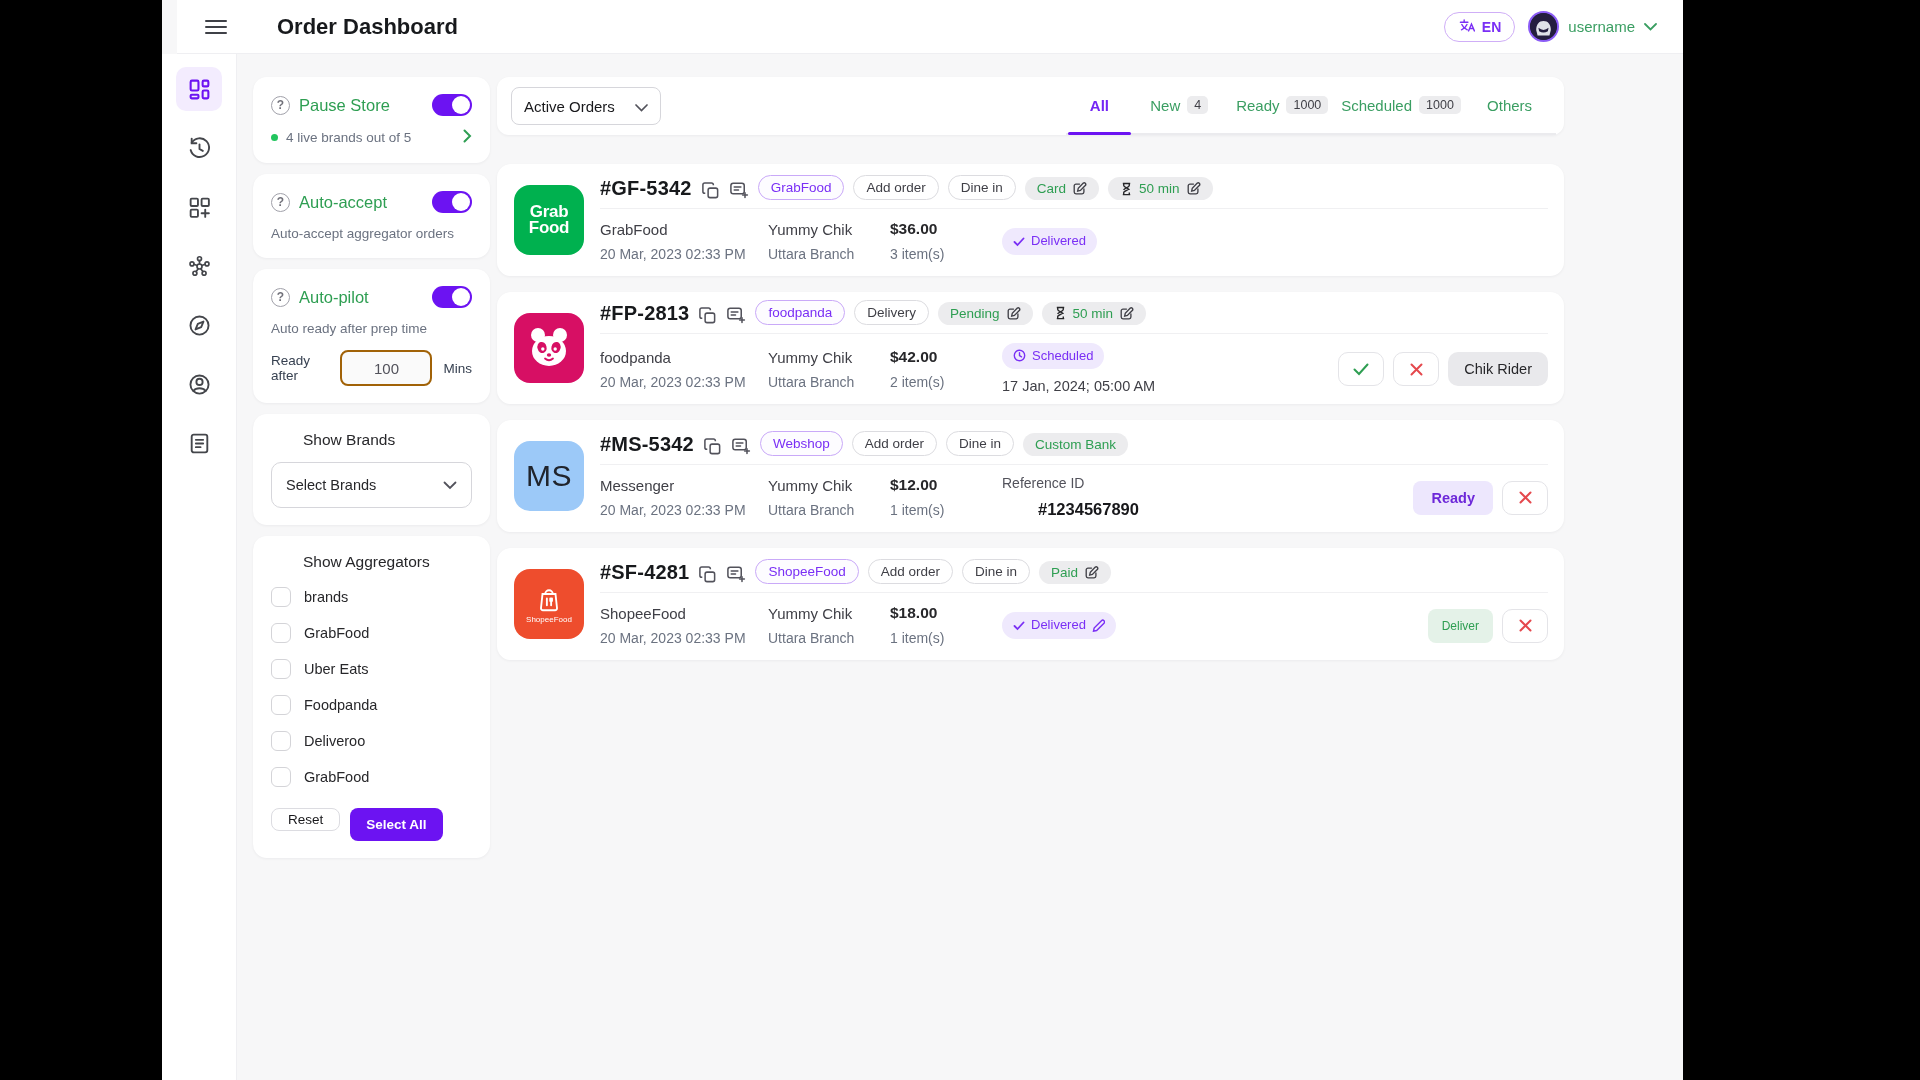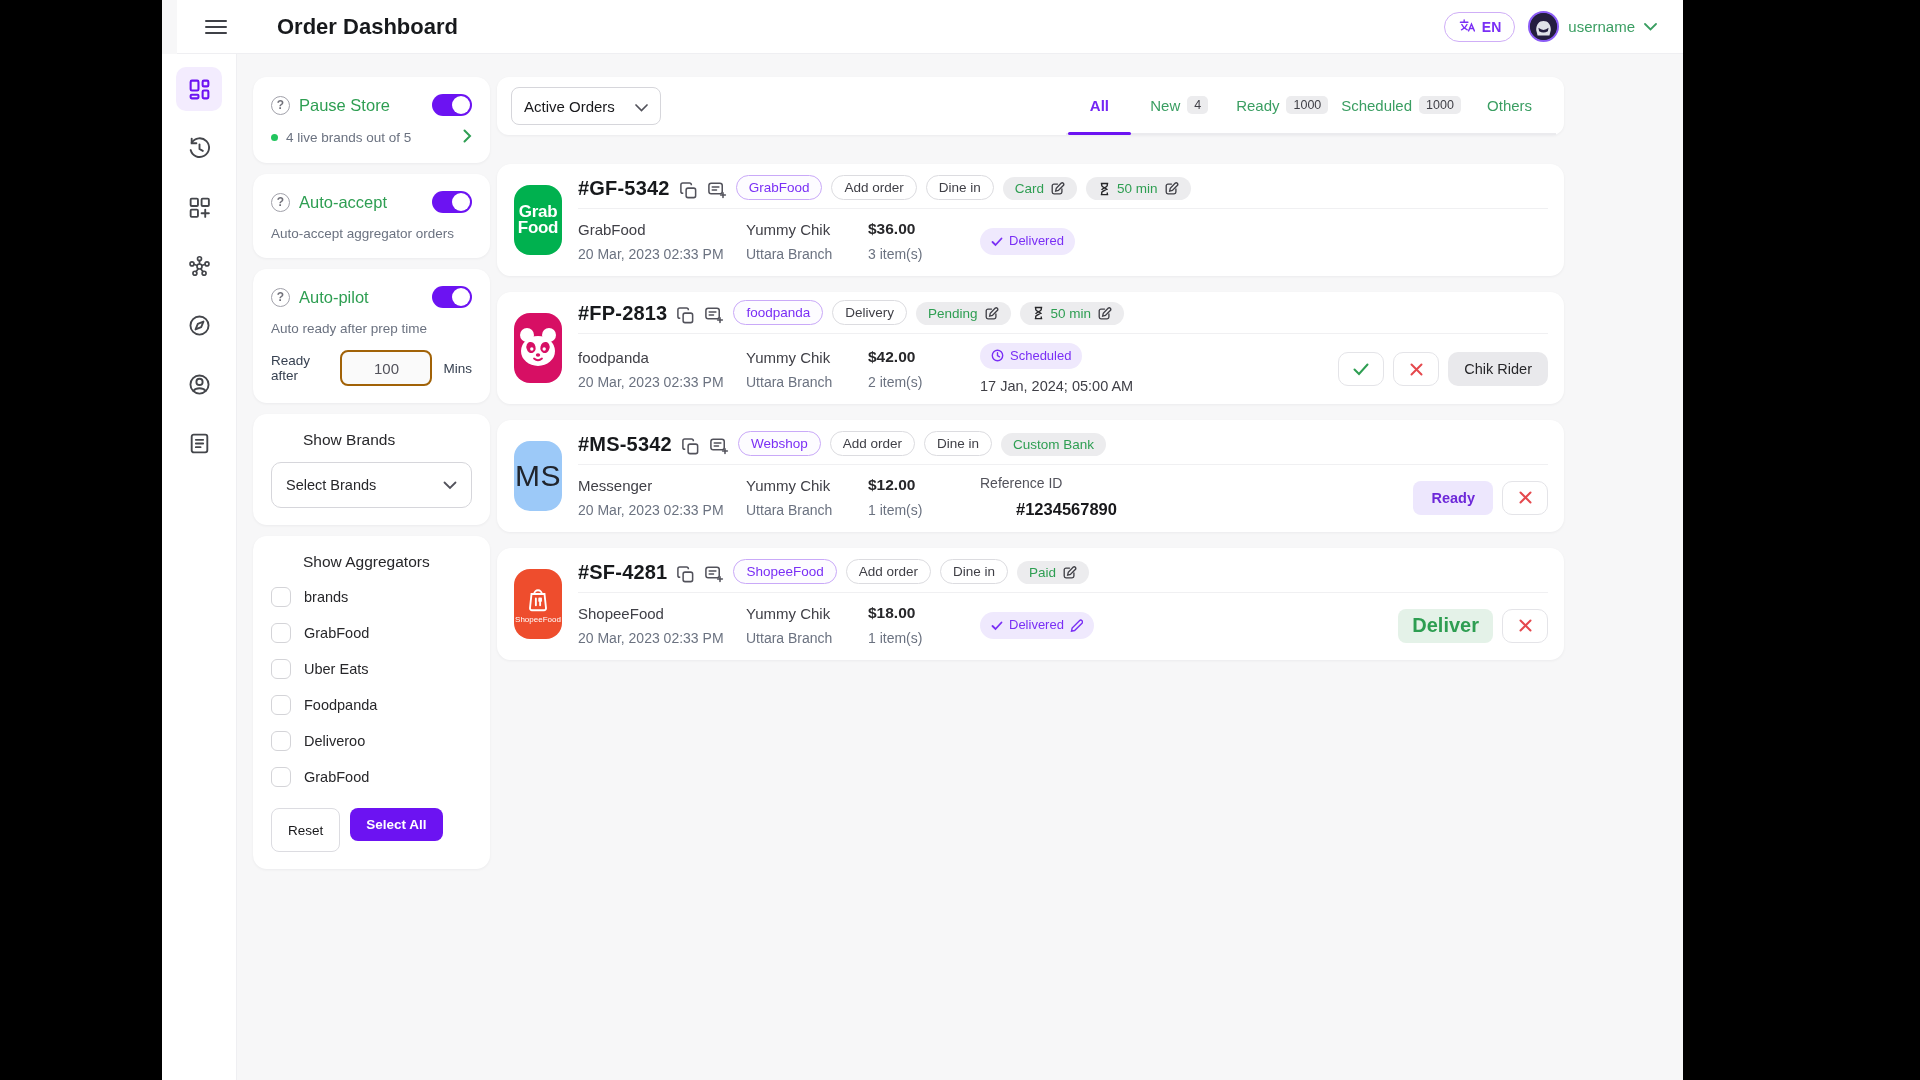--- a/index.html
+++ b/index.html
@@ -39,38 +39,38 @@
   .f-desc { margin-top:13px; font-size:13.5px; color:#6b7280; }
   .ready-row { margin-top:14px; display:flex; align-items:center; gap:11px; font-size:13.5px; color:#374151; }
   .mins-input { width:92px; height:36px; border:2px solid #a16207; background:#fafafa; border-radius:8px; text-align:center; color:#52525b; font-size:15px; font-family:inherit; }
   .f-heading { font-size:15.5px; font-weight:500; color:#27272a;margin-left:32px; }
   .select-box { margin-top:13px; height:46px; border:1px solid #d6d6db; border-radius:10px; padding:0 14px; display:flex; align-items:center; font-size:14.5px; color:#27272a; cursor:pointer; background:#fff; }
   .select-box .chev { margin-left:auto; }
   .chk-row { display:flex; align-items:center; gap:13px; margin-top:16px; cursor:pointer; }
   .checkbox { width:20px; height:20px; border:1.5px solid #d4d4d8; border-radius:6px; background:#fff; flex:none; }
   .chk-label { font-size:14.5px; color:#27272a; }
   .btn-row { display:flex; gap:10px; margin-top:21px; }
-  .btn-reset { height:44px; padding:0 16px; border:1px solid #dcdce1; border-radius:8px; background:#fff; font-size:13.5px; color:#18181b; font-family:inherit; cursor:pointer; }
+  .btn-reset { height:23px; padding:0 16px; border:1px solid #dcdce1; border-radius:8px; background:#fff; font-size:13.5px; color:#18181b; font-family:inherit; cursor:pointer; }
   .btn-selectall { height:33px; padding:0 16px; border:none; border-radius:8px; background:#6C13F2; color:#fff; font-size:13.5px; font-weight:600; font-family:inherit; cursor:pointer; }
 
   
   .main { position:absolute; left:260px; top:23px; width:1067px; }
   .orders-header { height:58px; background:#fff; border-radius:12px; box-shadow:0 1px 3px rgba(16,24,40,.05); display:flex; align-items:stretch; padding-left:14px; }
   .view-select { align-self:center; width:150px; height:38px; border:1px solid #d6d6db; border-radius:8px; display:flex; align-items:center; padding:0 12px; font-size:15px; color:#18181b; cursor:pointer; background:#fff; }
   .view-select .chev { margin-left:auto; }
   .tabs { margin-left:auto; margin-right:8px; width:490px; display:flex; align-items:stretch; border-bottom:2px solid #ebebee; }
   .tab { display:flex; align-items:center; justify-content:center; gap:7px; font-size:15px; color:#3a9e62; position:relative; cursor:pointer; }
   .tab.t0{flex:.72;} .tab.t1{flex:1;} .tab.t2{flex:1.22;} .tab.t3{flex:1.34;} .tab.t4{flex:1;}
   .tab.active { color:#7426f4; font-weight:700; }
   .tab.active::after { content:''; position:absolute; left:2px; right:2px; bottom:-2px; height:3px; border-radius:3px; background:#6C13F2; }
   .badge { background:#ececee; border-radius:5px; padding:2px 7px; font-size:12.5px; color:#3f3f46; font-weight:400; }
 
   .order-card { margin-top:16px; height:112px; background:#fff; border-radius:14px; display:flex; align-items:center; padding:0 16px 0 17px; box-shadow:0 1px 3px rgba(16,24,40,.05); }
   .order-card.first { margin-top:29px; }
-  .logo { width:48px; height:70px; border-radius:16px; flex:none; display:flex; flex-direction:column; align-items:center; justify-content:center; }
+  .logo { width:70px; height:70px; border-radius:16px; flex:none; display:flex; flex-direction:column; align-items:center; justify-content:center; }
   .logo-grab { background:#00B14F; }
   .grab-text { color:#fff; font-weight:700; font-size:17px; line-height:.95; text-align:center; letter-spacing:-.3px; }
   .grab-text span { display:block; }
   .logo-panda { background:#D70F64; }
   .logo-ms { background:#9CC9F8; }
   .ms-text { color:#20242c; font-size:30px; font-weight:500; letter-spacing:.5px; }
   .logo-shopee { background:#EE4D2D; }
   .shopee-caption { color:#fff; font-size:8px; margin-top:1px; }
   .order-body { flex:1; margin-left:16px; min-width:0; }
   .title-row { display:flex; align-items:flex-end; gap:9px; }
@@ -90,21 +90,21 @@
   .l1b { font-size:15.5px; color:#27272a; font-weight:600; }
   .l2 { font-size:14px; color:#6b7280; margin-top:5px; }
   .pill-status { display:inline-flex; align-items:center; gap:6px; background:#efe9fd; color:#7a2ff5; border-radius:999px; padding:4px 11px; font-size:13px; font-weight:500; white-space:nowrap; }
   .sched-time { font-size:14.5px; color:#3f3f46; margin-top:7px; white-space:nowrap; }
   .ref-label { font-size:14px; color:#52525b; }
   .ref-value { font-size:16.5px; color:#18181b; font-weight:600; margin-top:4px;margin-left:36px; }
   .actions { margin-left:auto; display:flex; align-items:center; gap:9px; }
   .sq-btn { width:46px; height:34px; border:1px solid #e4e4e8; border-radius:10px; background:#fff; display:flex; align-items:center; justify-content:center; cursor:pointer; }
   .btn-findrider { height:34px; padding:0 16px; background:#e9e9ec; border:none; border-radius:10px; font-size:14.5px; color:#27272a; font-family:inherit; cursor:pointer; }
   .btn-ready { height:34px; padding:0 18px; background:#ede7fd; border:none; border-radius:8px; color:#6d28d9; font-size:14.5px; font-weight:600; font-family:inherit; cursor:pointer; }
-  .btn-deliver { height:34px; padding:0 14px; background:#e4f2e8; border:none; border-radius:8px; color:#2e9e52; font-size:20px; font-weight:700; font-family:inherit; cursor:pointer; }
+  .btn-deliver { height:34px; padding:0 14px; background:#e4f2e8; border:none; border-radius:8px; color:#2e9e52; font-size:12px; font-weight:400; font-family:inherit; cursor:pointer; }
 </style>
 </head>
 <body>
 
 <div class="app">
 
   <div class="topbar">
     <div class="hamburger">
         <i></i>
         <i></i>

